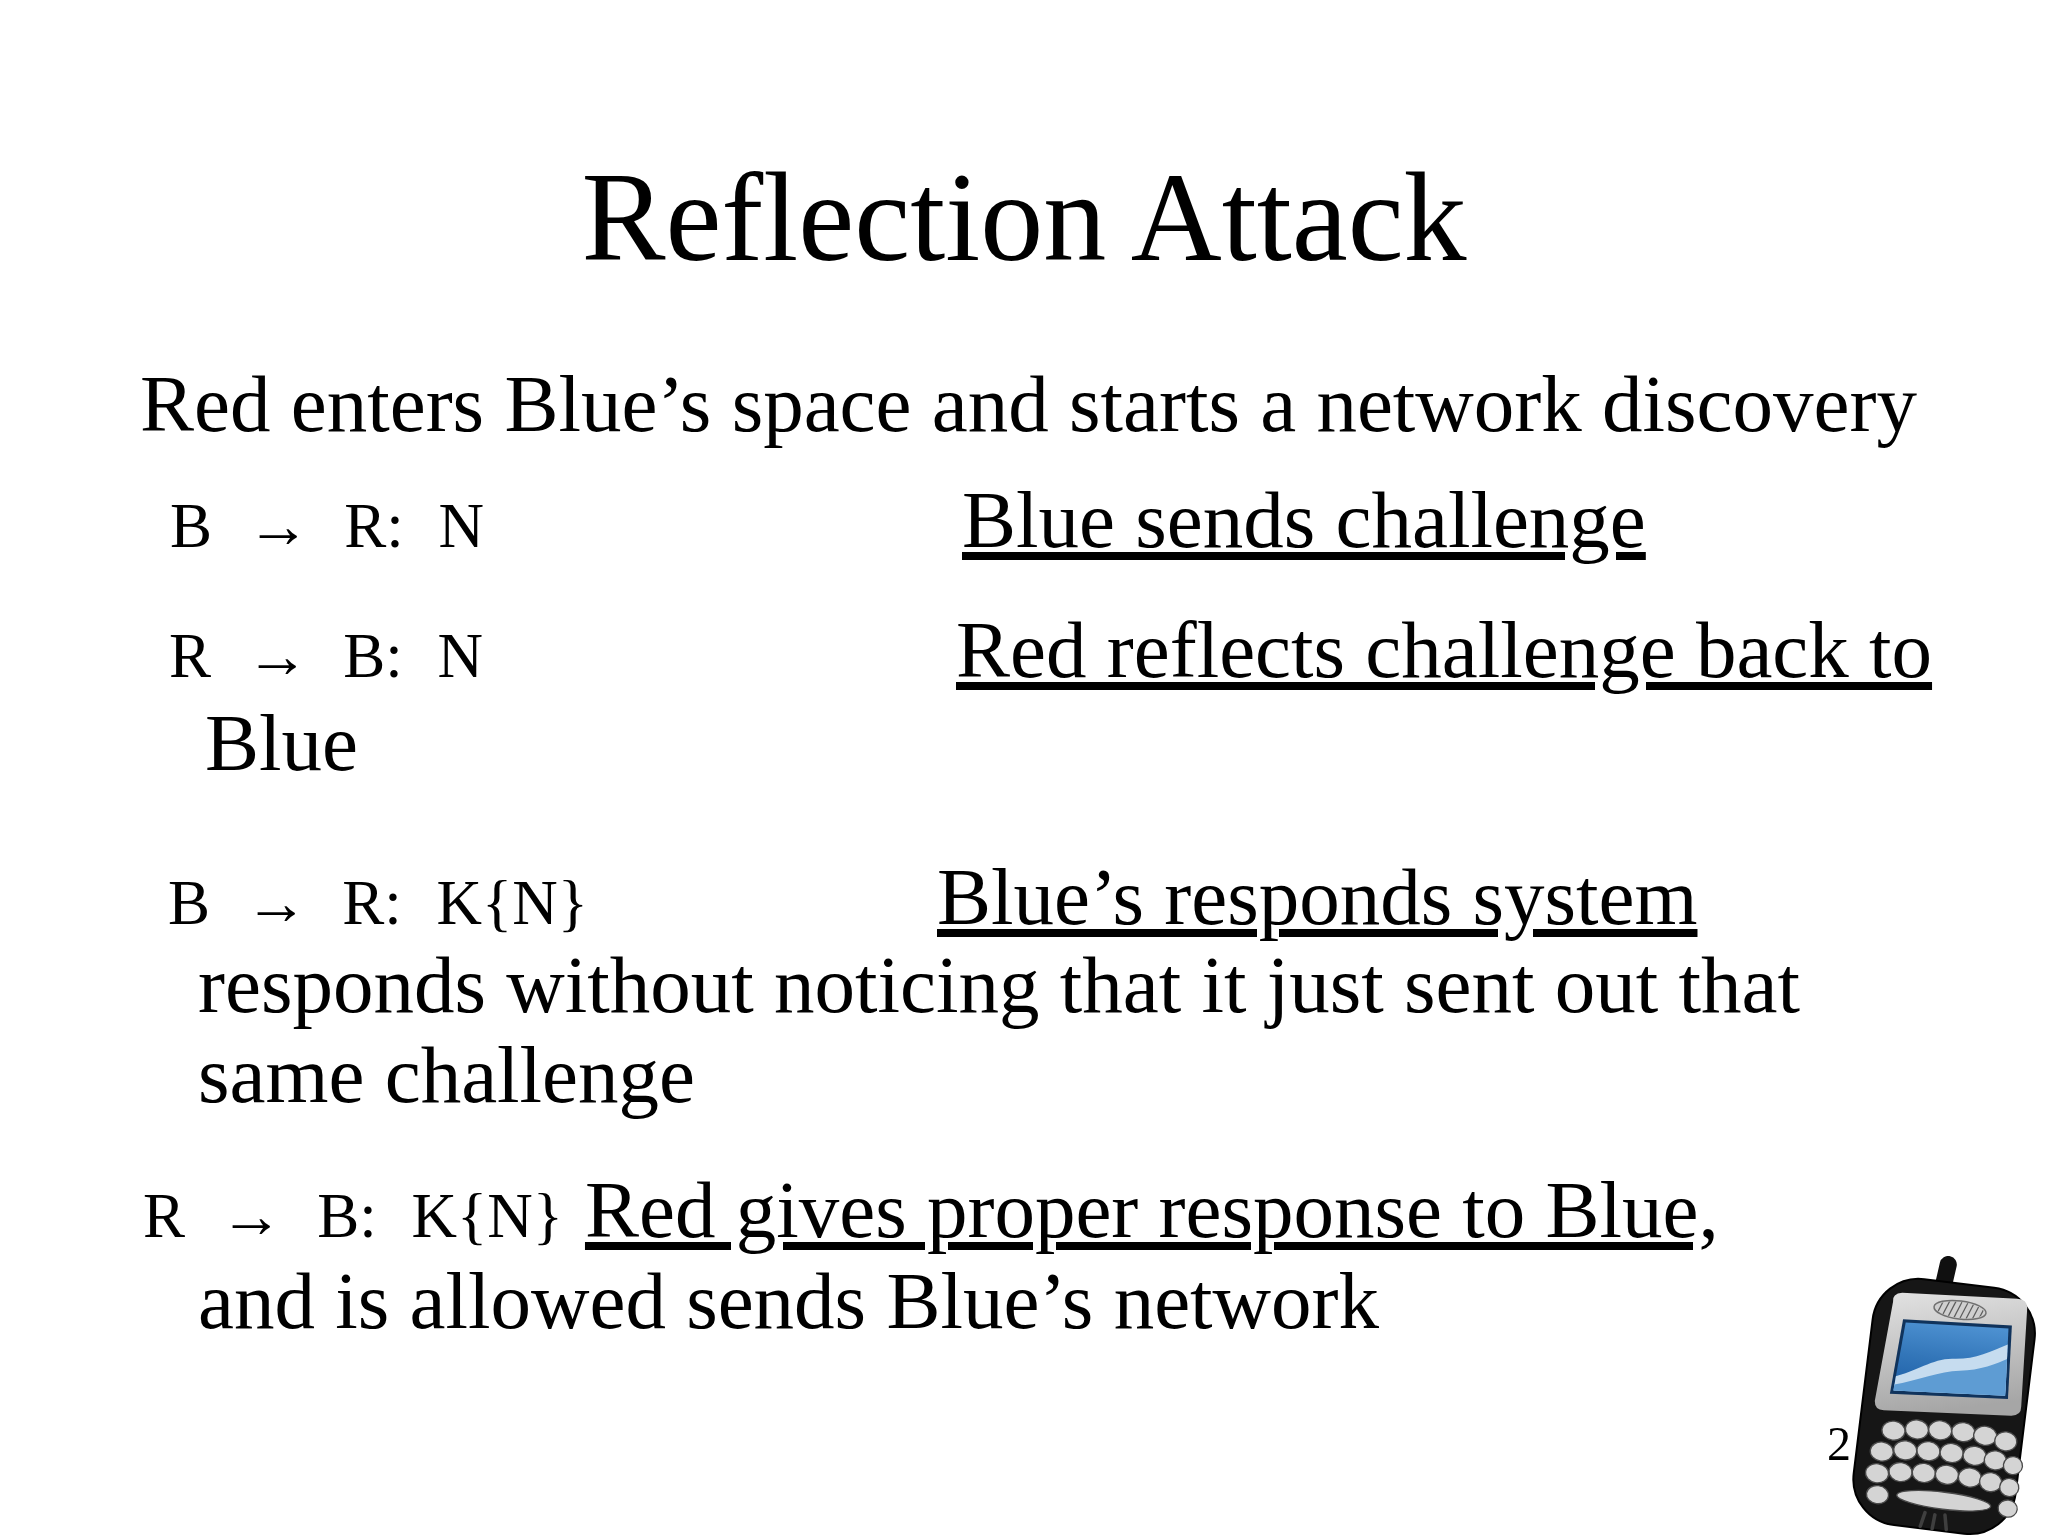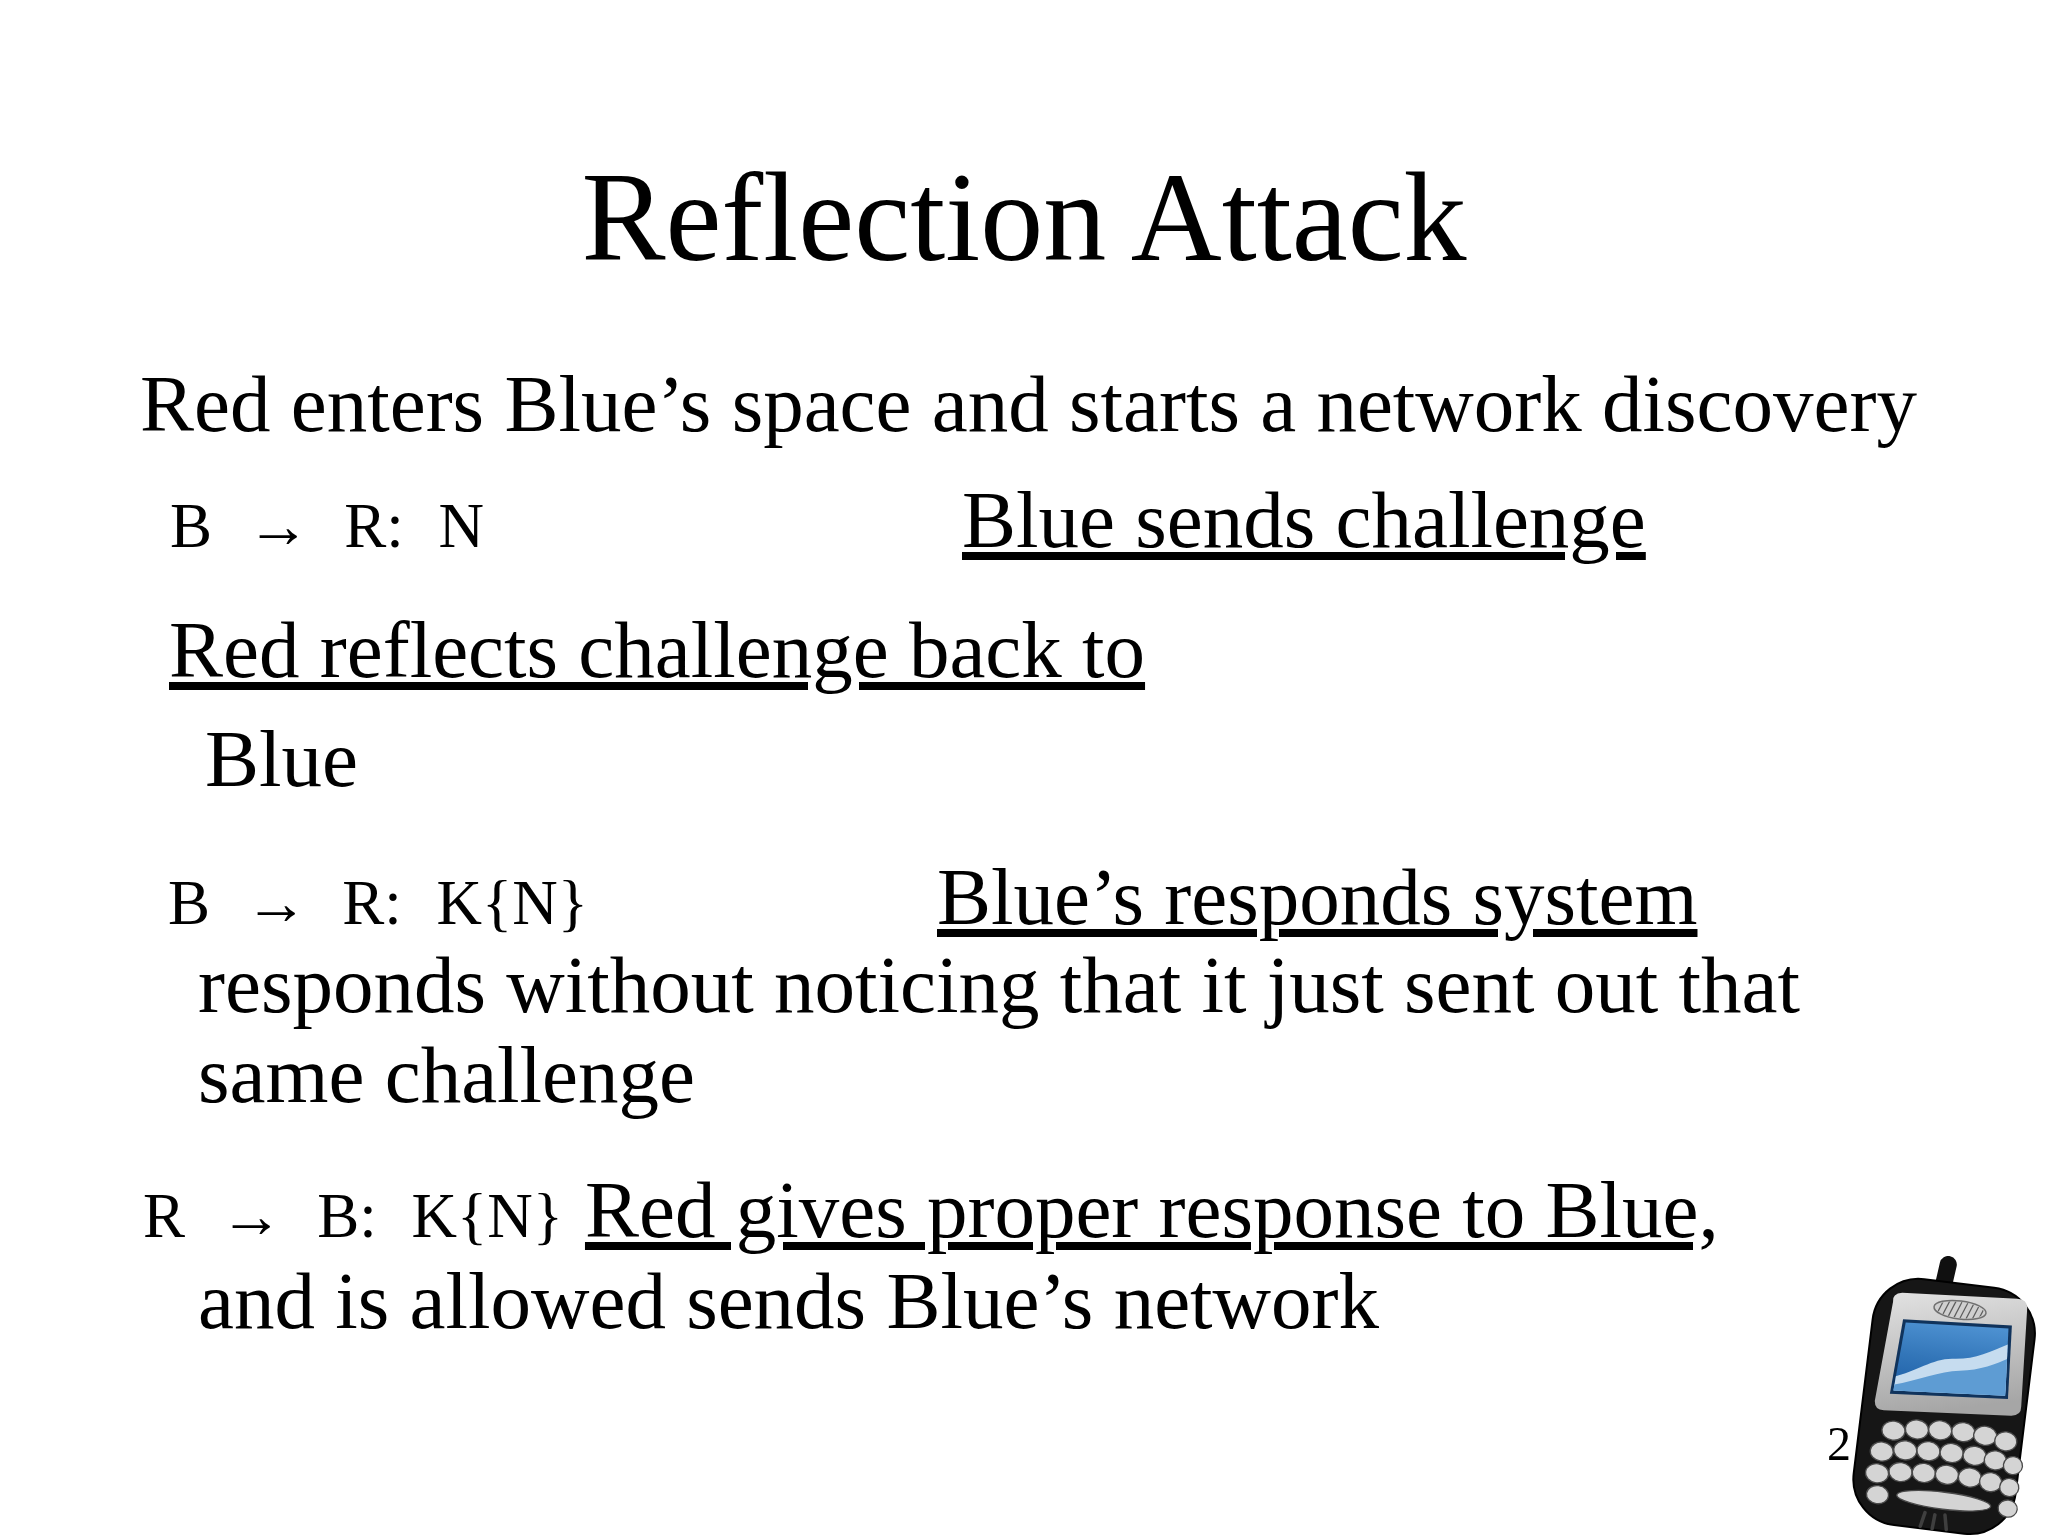--- a/index.html
+++ b/index.html
@@ -65,24 +65,25 @@
   <div class="row body-text" style="left:140px; top:364px">
     <span>Red enters Blue’s space and starts a network discovery</span>
   </div>
 
   <div class="row" style="left:170px; top:480px">
     <span class="proto" style="width:792px">B → R: N</span>
     <span class="desc">Blue sends challenge</span>
   </div>
 
   <div class="row" style="left:169px; top:610px">
+    <span class="proto" style="width:787px">R → B: N</span>
     <span class="desc">Red reflects challenge back to</span>
   </div>
 
-  <div class="row body-text" style="left:205px; top:719px">
+  <div class="row body-text" style="left:205px; top:703px">
     <span>Blue</span>
   </div>
 
   <div class="row" style="left:168px; top:857px">
     <span class="proto" style="width:769px">B → R: K{N}</span>
     <span class="desc">Blue’s responds system</span>
   </div>
 
   <div class="row body-text" style="left:198px; top:945px">
     <span>responds without noticing that it just sent out that</span>

